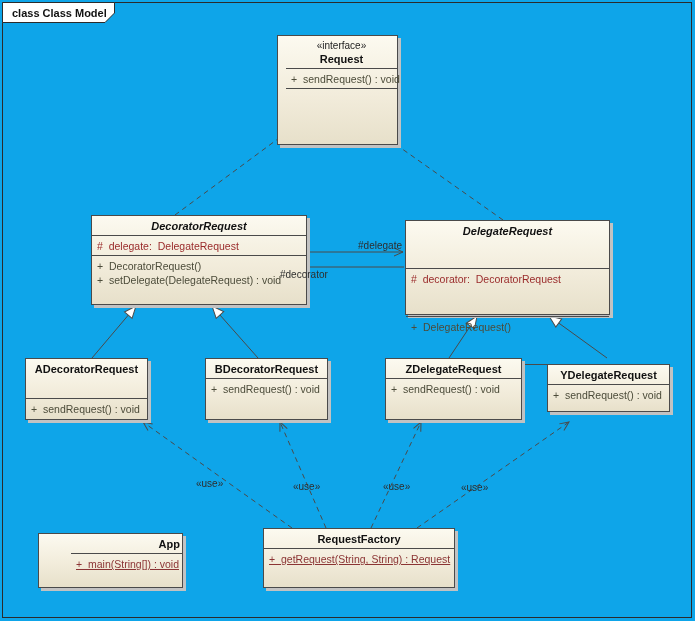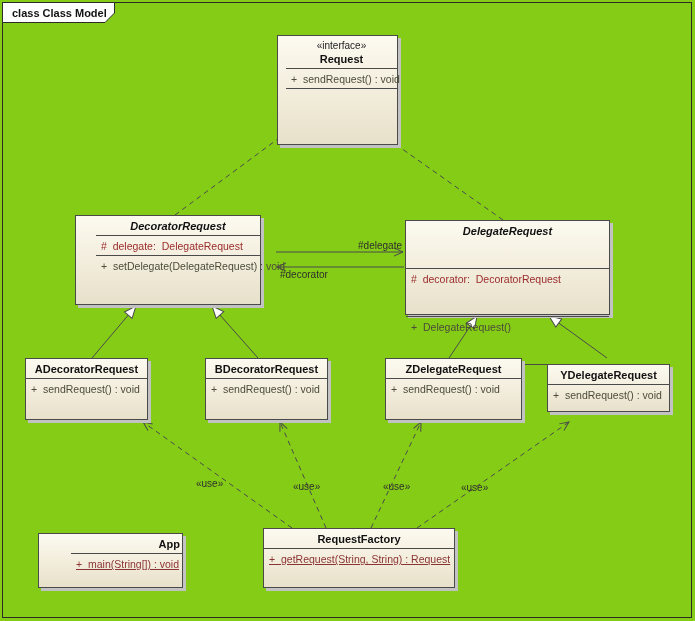--- a/index.html
+++ b/index.html
@@ -2,21 +2,21 @@
 <html><head>
 <meta charset="utf-8">
 <style>
   * { margin:0; padding:0; box-sizing:border-box; }
   html,body { background:#ffffff; }
   body { font-family:"Liberation Sans", sans-serif; }
 
   .canvas {
     position:relative;
     width:695px; height:621px;
-    background:#84cc16;
+    background:#0ea5e9;
     overflow:hidden;
   }
   .frame-border {
     position:absolute; left:2px; top:2px; width:690px; height:616px;
     border:1px solid #2b2b2b;
   }
   .frame-tab { position:absolute; left:2px; top:2px; }
   .frame-tab-title {
     position:absolute; left:10px; top:5px;
     font-size:11px; font-weight:bold; color:#111;
@@ -94,46 +94,47 @@
     <div class="hdr">
       <div class="stereo">«interface»</div>
       <div class="cname">Request</div>
     </div>
     <div class="compartment">
       <div class="op">+  sendRequest() : void</div>
     </div>
     <div class="compartment grow"></div>
   </div>
 
-  <div class="uml-class" style="left:75px; top:215px; width:186px; height:90px;padding-left:20px;">
+  <div class="uml-class" style="left:91px; top:215px; width:216px; height:90px;">
     <div class="hdr">
       <div class="cname abstract">DecoratorRequest</div>
     </div>
     <div class="compartment">
       <div class="attr">#  delegate:  DelegateRequest</div>
     </div>
     <div class="compartment grow">
+      <div class="op">+  DecoratorRequest()</div>
       <div class="op">+  setDelegate(DelegateRequest) : void</div>
     </div>
   </div>
 
   <div class="uml-class" style="left:405px; top:220px; width:205px; height:95px;gap:28px;">
     <div class="hdr">
       <div class="cname abstract">DelegateRequest</div>
     </div>
     <div class="compartment">
       <div class="attr">#  decorator:  DecoratorRequest</div>
     </div>
     <div class="compartment">
       <div class="op">+  DelegateRequest()</div>
     </div>
     <div class="compartment grow"></div>
   </div>
 
-  <div class="uml-class" style="left:25px; top:358px; width:123px; height:62px;">
+  <div class="uml-class" style="left:25px; top:358px; width:123px; height:62px;gap:20px;">
     <div class="hdr">
       <div class="cname">ADecoratorRequest</div>
     </div>
     <div class="compartment grow">
       <div class="op">+  sendRequest() : void</div>
     </div>
   </div>
 
   <div class="uml-class" style="left:205px; top:358px; width:123px; height:62px;">
     <div class="hdr">

